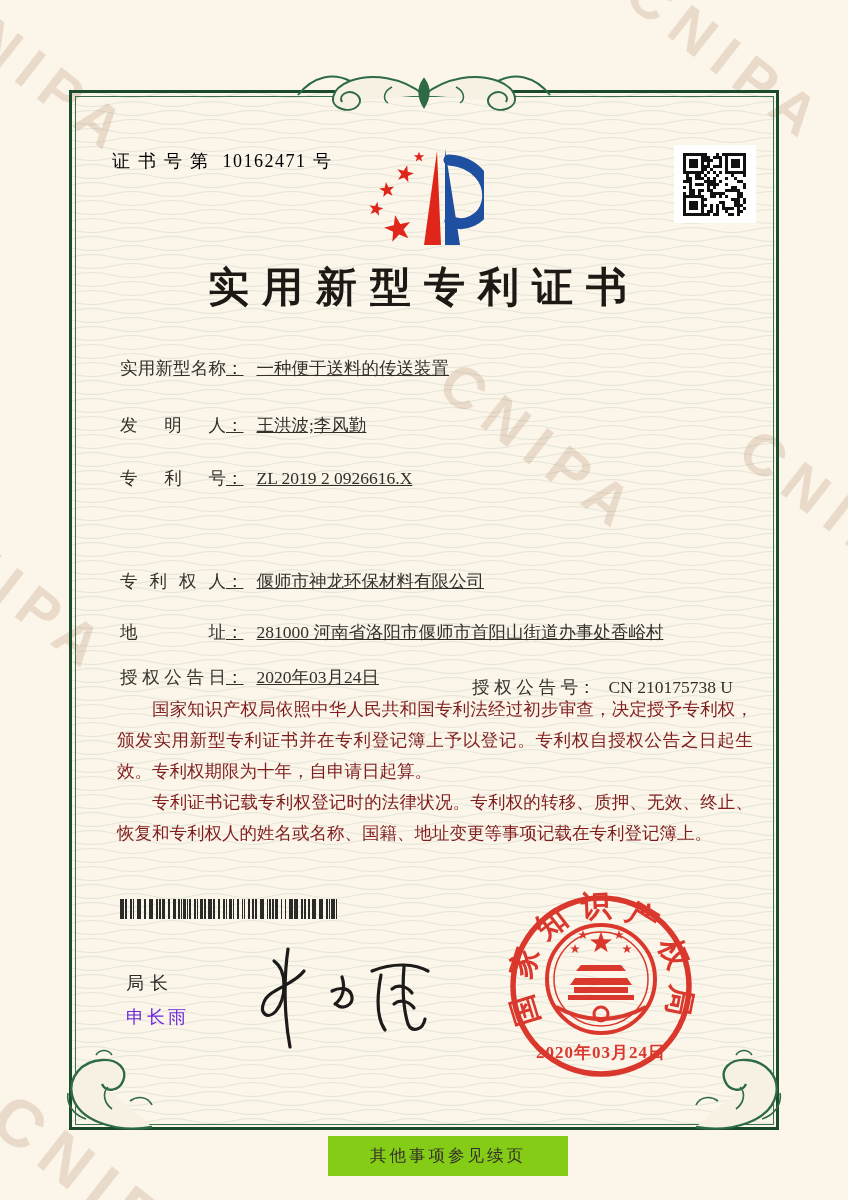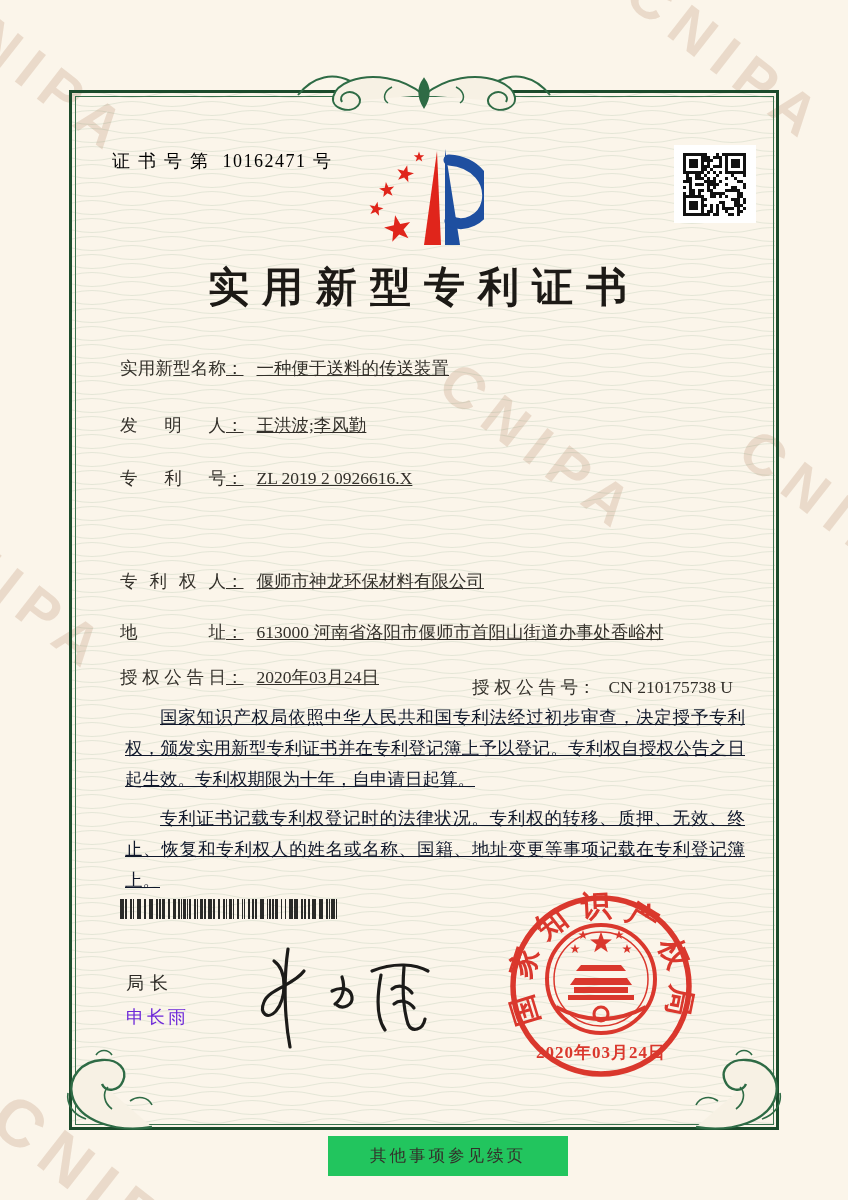--- a/index.html
+++ b/index.html
@@ -19,32 +19,32 @@
   .logo{position:absolute;left:288px;top:52px;}
   .qrbox{position:absolute;left:602px;top:52px;width:82px;height:78px;background:#ffffff;}
   .qrbox svg{position:absolute;left:9px;top:8px;}
   .cert-title{position:absolute;left:0;width:100%;top:158px;text-align:center;
       font-size:41px;font-weight:bold;letter-spacing:13px;color:#1d1a16;margin-top:9px;}
   .frow{position:absolute;left:48px;font-size:17.5px;white-space:nowrap;color:#33302a;text-decoration:underline;}
   .flabel{display:inline-block;width:106px;text-align:justify;text-align-last:justify;vertical-align:bottom;}
   .fcolon{margin-right:13px;}
   .gcol2{position:absolute;left:352px;top:0;white-space:nowrap;margin-top:10px;}
   .paras{position:absolute;left:45px;top:601px;width:636px;}
-  .paras p{margin:8px;font-size:17.5px;line-height:31px;text-align:justify;text-indent:2em;color:#0f172a;text-decoration:underline;}
+  .paras p{margin:0;font-size:17.5px;line-height:31px;text-align:justify;text-indent:2em;color:#7f1d1d;}
   .barcode{position:absolute;left:48px;top:806px;}
   .sig-title{position:absolute;left:54px;top:878px;font-size:18px;letter-spacing:6px;color:#2c2a25;}
   .sig-name{position:absolute;left:54px;top:912px;font-size:18px;letter-spacing:3px;color:#6d28d9;font-family:Liberation Serif, serif;}
   .signature{position:absolute;left:172px;top:848px;}
   .seal{position:absolute;left:424px;top:788px;}
   .pageinfo{position:absolute;left:0;width:100%;top:1000px;text-align:center;
       font-size:16.5px;letter-spacing:2px;color:#33302a;}
   .flourish-top{position:absolute;left:50%;top:-26px;transform:translateX(-50%);}
   .corner-bl{position:absolute;left:-16px;bottom:-6px;}
   .corner-br{position:absolute;right:-16px;bottom:-6px;transform:scaleX(-1);}
-  .note{position:absolute;left:328px;top:1136px;width:240px;height:40px;background:#22c55e;
+  .note{position:absolute;left:328px;top:1136px;width:240px;height:40px;background:#84cc16;
       text-align:center;line-height:40px;font-size:16.5px;letter-spacing:3px;color:#33302a;z-index:3;}
 </style>
 </head>
 <body>
 
 <div class="page">
 
   <svg width="0" height="0" style="position:absolute">
     <defs>
       <path id="star" d="M0,-10 L2.35,-3.24 L9.51,-3.09 L3.8,1.24 L5.88,8.09 L0,4 L-5.88,8.09 L-3.8,1.24 L-9.51,-3.09 L-2.35,-3.24 Z"></path>
@@ -480,21 +480,21 @@
       <div class="frow" style="top:320px">
         <span class="flabel">发明人</span><span class="fcolon">：</span><span>王洪波;李风勤</span>
       </div>
       <div class="frow" style="top:373px">
         <span class="flabel">专利号</span><span class="fcolon">：</span><span>ZL 2019 2 0926616.X</span>
       </div>
       <div class="frow" style="top:476px">
         <span class="flabel">专利权人</span><span class="fcolon">：</span><span>偃师市神龙环保材料有限公司</span>
       </div>
       <div class="frow" style="top:527px">
-        <span class="flabel">地址</span><span class="fcolon">：</span><span>613000  河南省洛阳市偃师市首阳山街道办事处香峪村</span>
+        <span class="flabel">地址</span><span class="fcolon">：</span><span>281000  河南省洛阳市偃师市首阳山街道办事处香峪村</span>
       </div>
       <div class="frow" style="top:572px">
         <span class="flabel">授权公告日</span><span class="fcolon">：</span><span>2020年03月24日</span>
         <span class="gcol2">
           <span class="flabel">授权公告号</span><span class="fcolon">：</span><span>CN 210175738 U</span>
         </span>
       </div>
 
       <div class="paras">
         <p>国家知识产权局依照中华人民共和国专利法经过初步审查，决定授予专利权，颁发实用新型专利证书并在专利登记簿上予以登记。专利权自授权公告之日起生效。专利权期限为十年，自申请日起算。</p>

